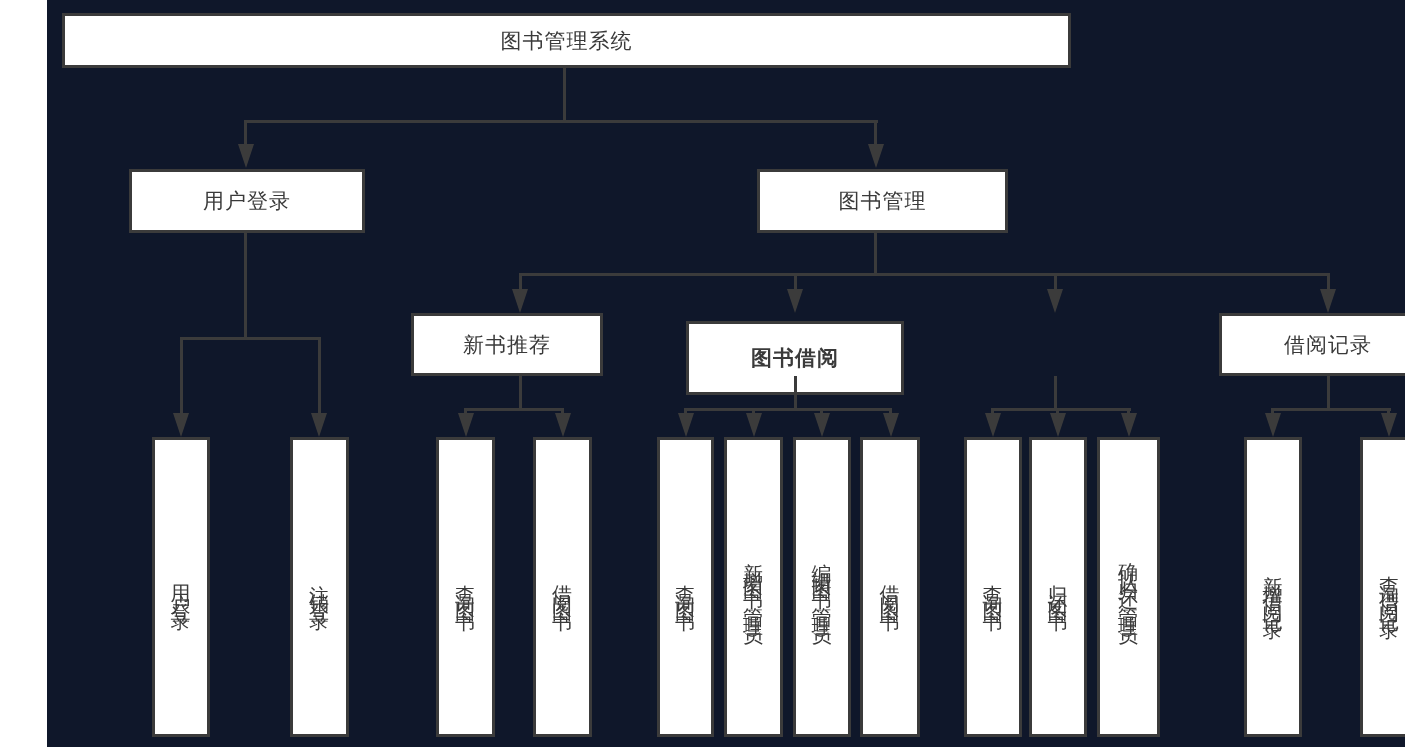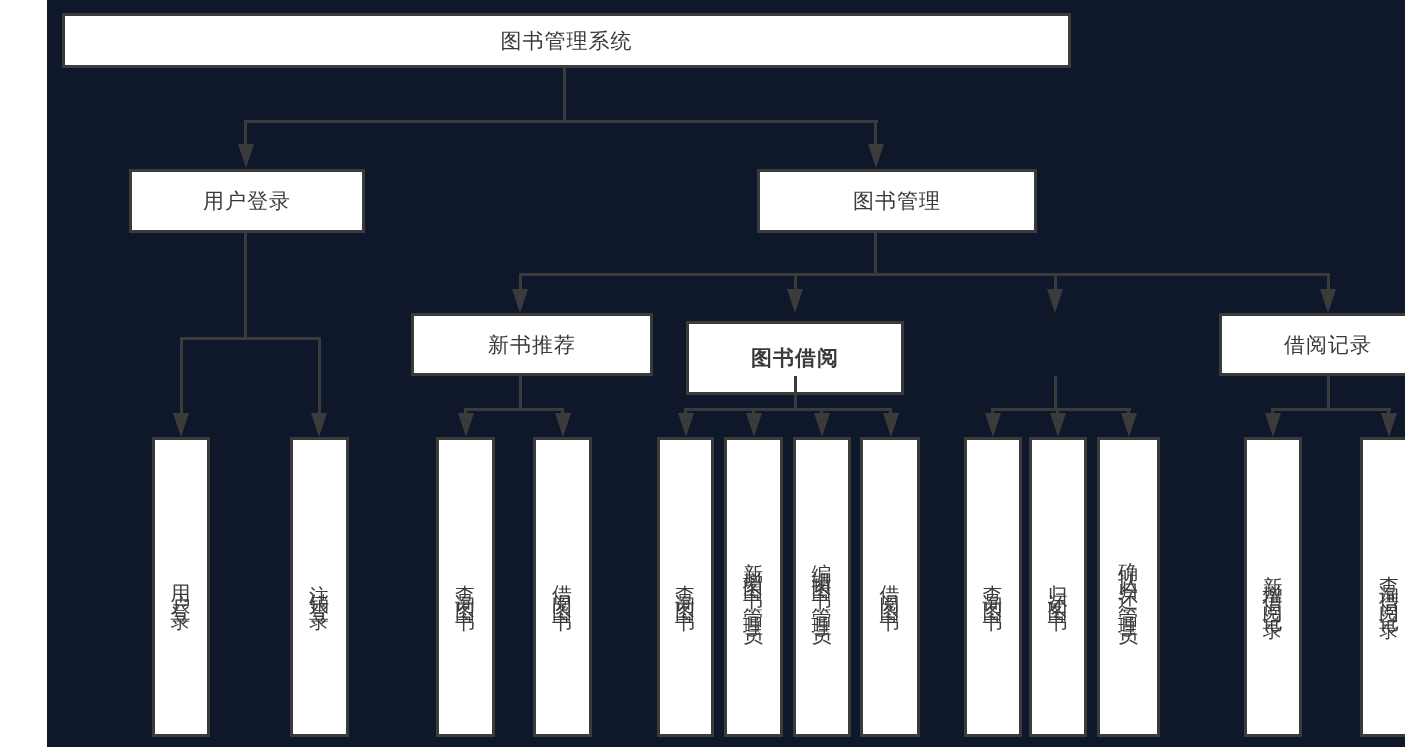--- a/index.html
+++ b/index.html
@@ -53,25 +53,25 @@
 
 <div id="canvas">
 
   <div class="box hbox" style="left:15px;top:13px;width:1009px;height:55px;">
     <span>图书管理系统</span>
   </div>
 
   <div class="box hbox" style="left:82px;top:169px;width:236px;height:64px;">
     <span>用户登录</span>
   </div>
-  <div class="box hbox" style="left:710px;top:169px;width:280px;height:64px;">
+  <div class="box hbox" style="left:710px;top:169px;width:251px;height:64px;">
     <span>图书管理</span>
   </div>
 
-  <div class="box hbox" style="left:364px;top:313px;width:242px;height:63px;">
+  <div class="box hbox" style="left:364px;top:313px;width:192px;height:63px;">
     <span>新书推荐</span>
   </div>
   <div class="box hbox" style="left:639px;top:321px;width:218px;height:74px;font-weight:bold;">
     <span>图书借阅</span>
   </div>
   <div class="box hbox" style="left:1172px;top:313px;width:218px;height:63px;">
     <span>借阅记录</span>
   </div>
 
   <div class="box vbox" style="left:105px;top:437px;width:58px;height:300px;">

